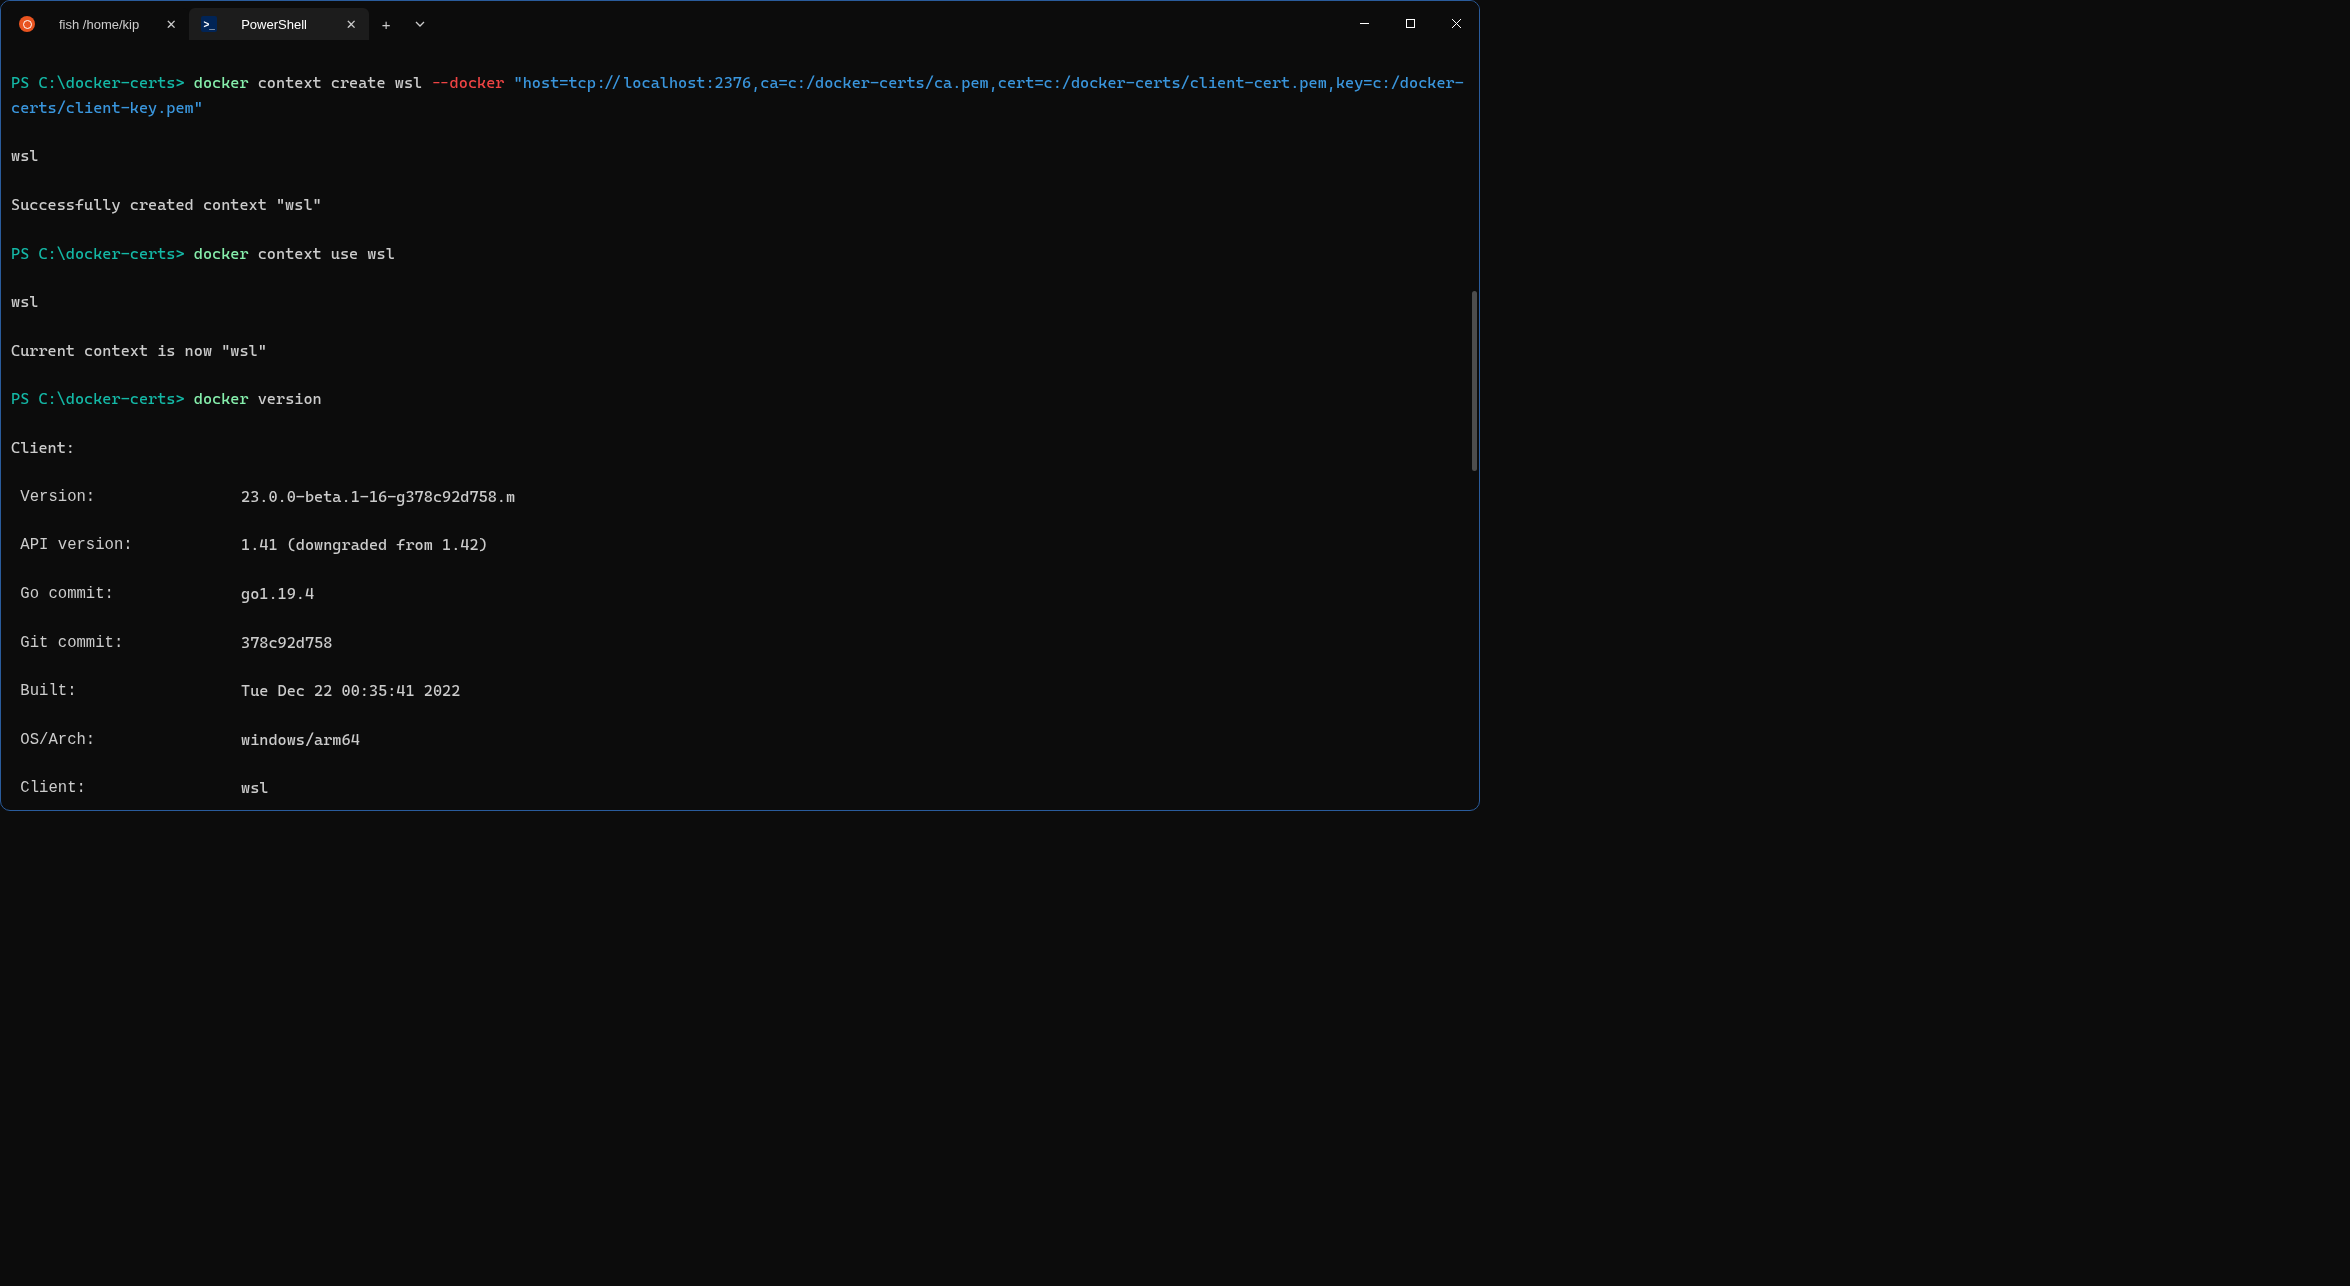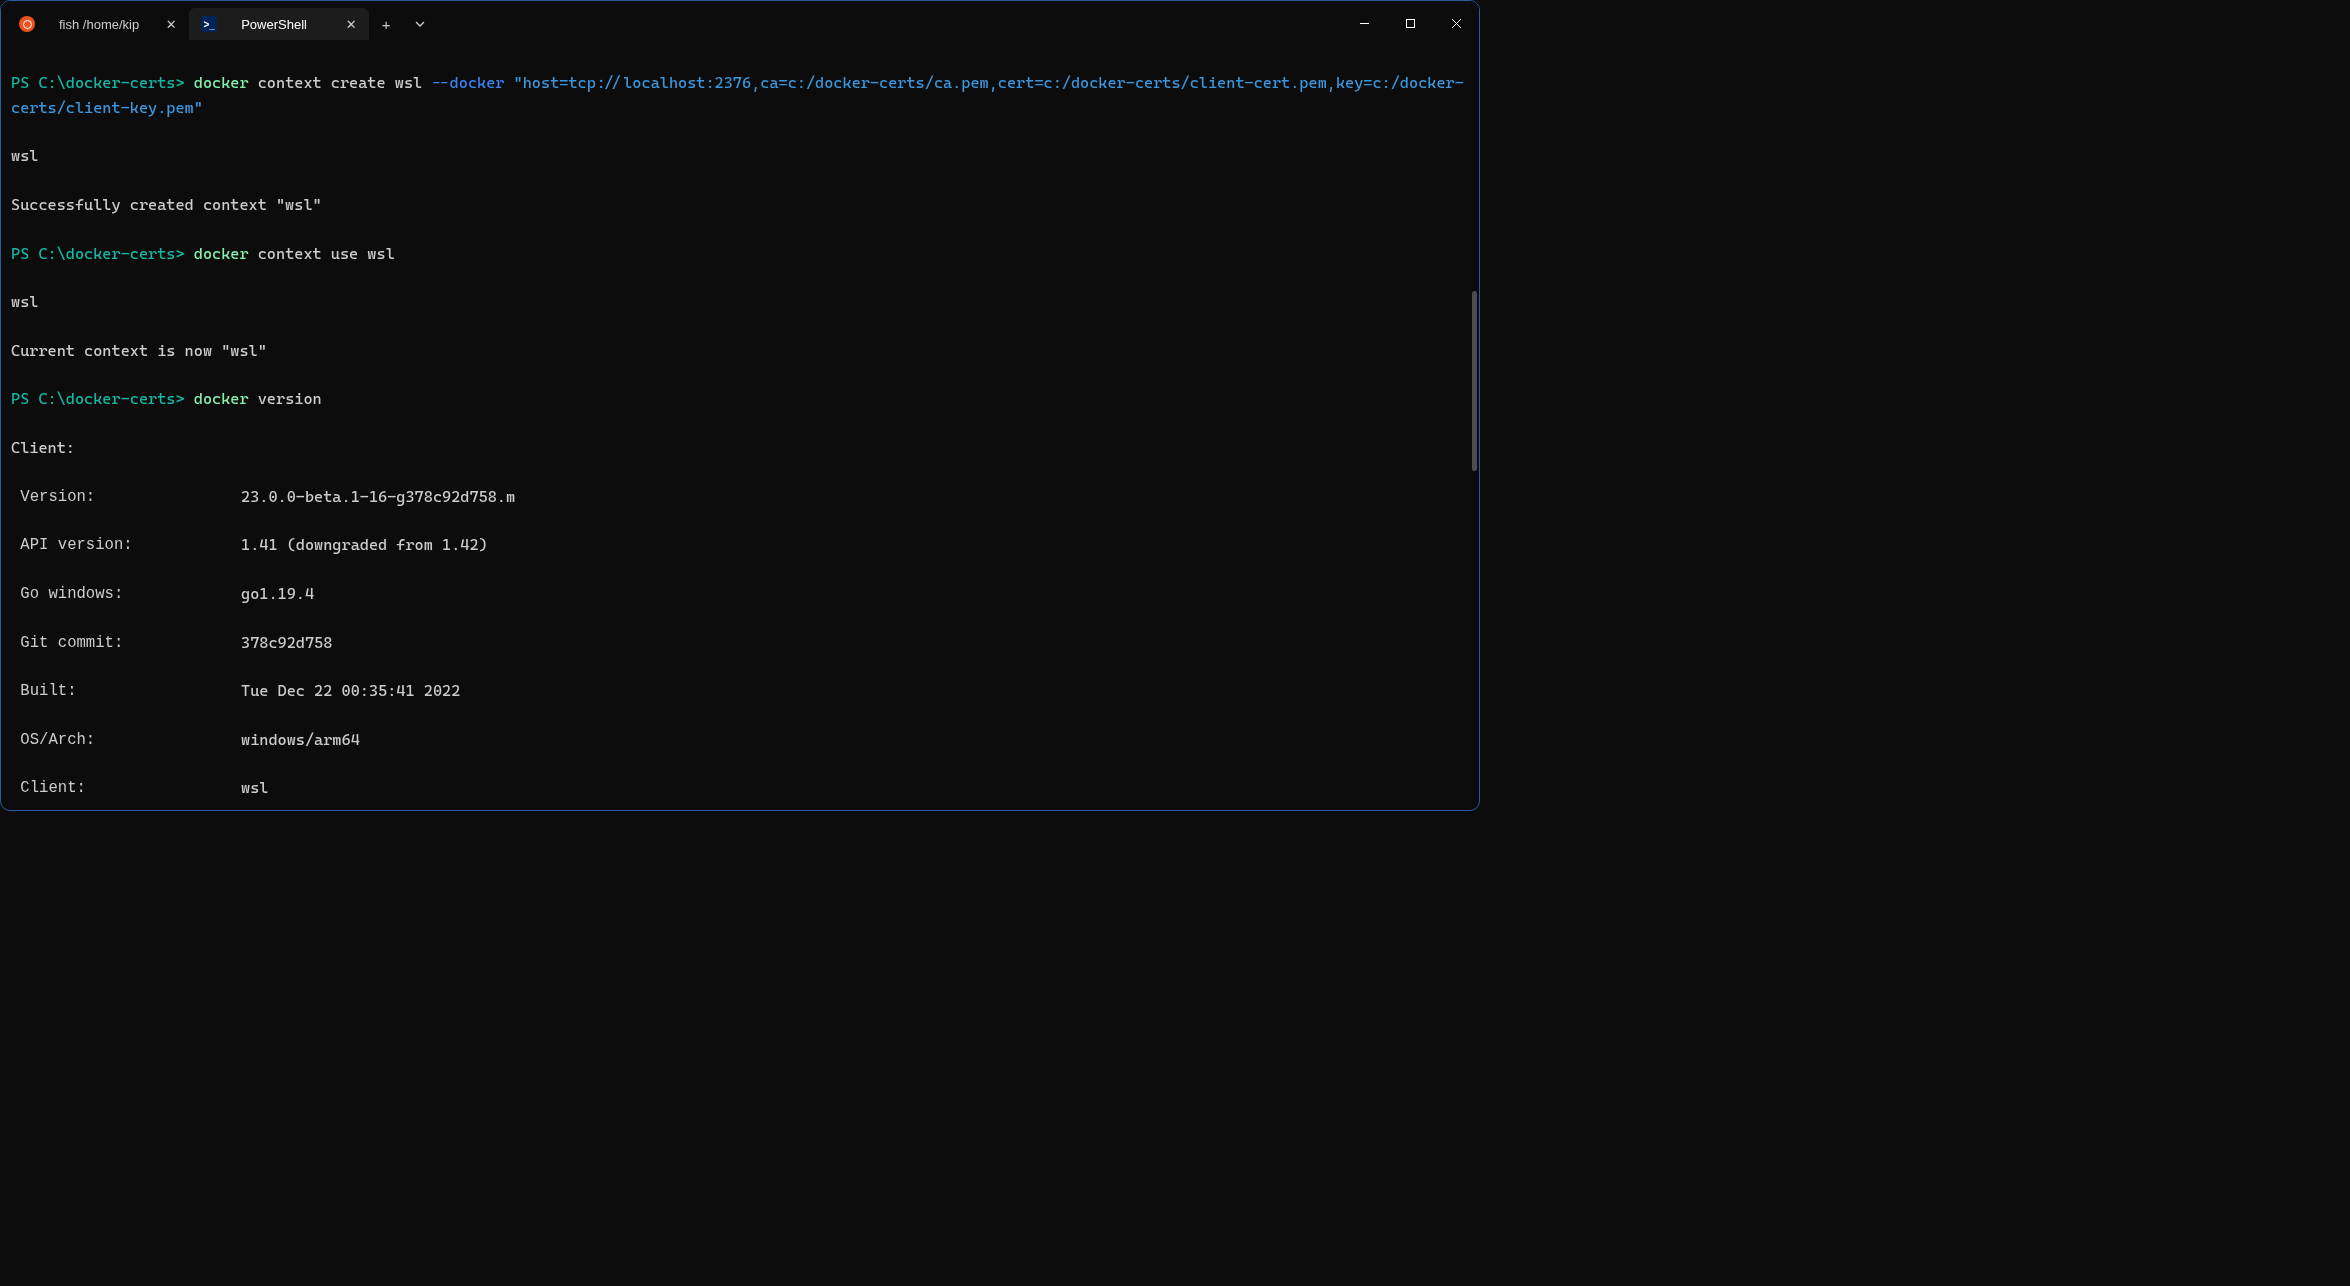--- a/index.html
+++ b/index.html
@@ -69,21 +69,21 @@
     position: absolute;
     right: 2px;
     top: 250px;
     width: 5px;
     height: 180px;
     background: #4d4d4d;
     border-radius: 3px;
   }
   .prompt { color: #14b8a6; }
   .cmd-yellow { color: #86efac; }
-  .cmd-gray { color: #3b82f6; }
+  .cmd-gray { color: #ef4444; }
   .cmd-cyan { color: #3a96dd; }
   .kv { display:flex; }
   .kv .k { width: 230px; font-family: Liberation Mono, monospace; }
   .line { white-space: pre-wrap; }
   .ubuntu-icon {
     width:16px; height:16px; background:#E95420; border-radius:50%;
     display:flex; align-items:center; justify-content:center;
   }
   .ubuntu-icon::after { content:""; width:7px; height:7px; border:1.5px solid #fff; border-radius:50%; }
   .ps-icon {
@@ -140,21 +140,21 @@
 <div class="line"><span class="prompt">PS C:\docker-certs&gt; </span><span class="cmd-yellow">docker</span><span> context create wsl </span><span class="cmd-gray">--docker</span><span> </span><span class="cmd-cyan">"host=tcp://localhost:2376,ca=c:/docker-certs/ca.pem,cert=c:/docker-certs/client-cert.pem,key=c:/docker-certs/client-key.pem"</span></div>
 <div class="line">wsl</div>
 <div class="line">Successfully created context "wsl"</div>
 <div class="line"><span class="prompt">PS C:\docker-certs&gt; </span><span class="cmd-yellow">docker</span><span> context use wsl</span></div>
 <div class="line">wsl</div>
 <div class="line">Current context is now "wsl"</div>
 <div class="line"><span class="prompt">PS C:\docker-certs&gt; </span><span class="cmd-yellow">docker</span><span> version</span></div>
 <div class="line">Client:</div>
 <div class="kv"><span class="k"> Version:</span><span>23.0.0-beta.1-16-g378c92d758.m</span></div>
 <div class="kv"><span class="k"> API version:</span><span>1.41 (downgraded from 1.42)</span></div>
-<div class="kv"><span class="k"> Go windows:</span><span>go1.19.4</span></div>
+<div class="kv"><span class="k"> Go commit:</span><span>go1.19.4</span></div>
 <div class="kv"><span class="k"> Git commit:</span><span>378c92d758</span></div>
 <div class="kv"><span class="k"> Built:</span><span>Tue Dec 22 00:35:41 2022</span></div>
 <div class="kv"><span class="k"> OS/Arch:</span><span>windows/arm64</span></div>
 <div class="kv"><span class="k"> Client:</span><span>wsl</span></div>
 
 
 
 
 
 

